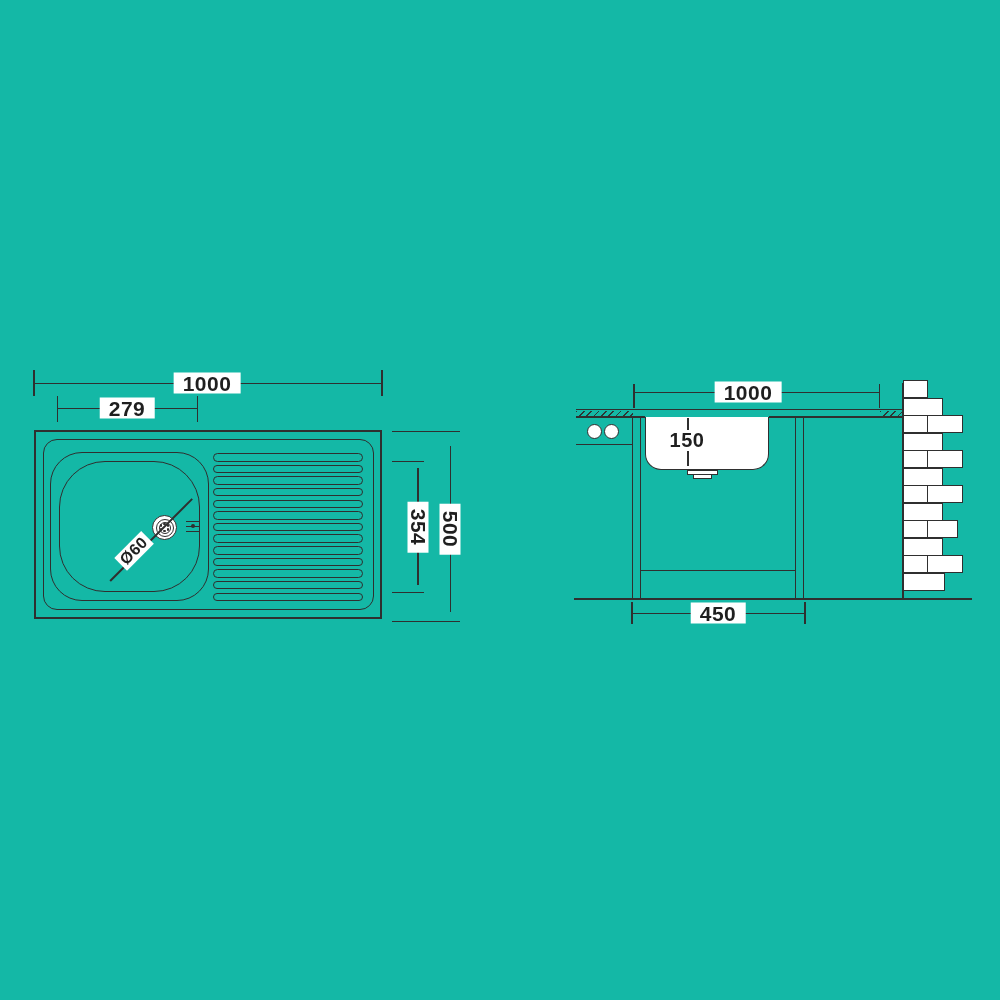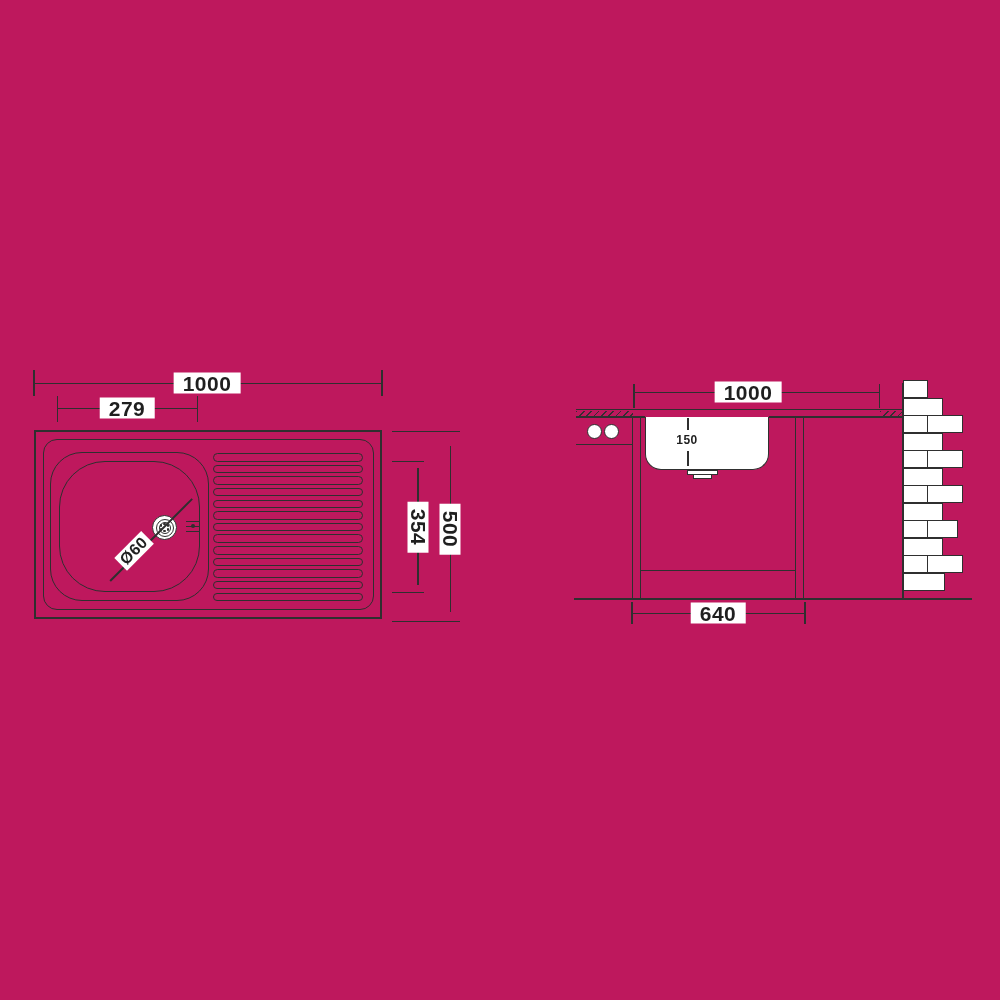--- a/index.html
+++ b/index.html
@@ -1,21 +1,21 @@
 <!DOCTYPE html>
 <html><head>
 <meta charset="utf-8">
 <style>
   :root{
     --lc:#2f2f2f;
     --tc:#1f1f1f;
   }
   html,body{margin:0;padding:0;background:#fff;}
   #canvas{
-    position:relative;width:1000px;height:1000px;background:#be185d;overflow:hidden;
+    position:relative;width:1000px;height:1000px;background:#14b8a6;overflow:hidden;
     font-family:"Liberation Sans", sans-serif;color:var(--tc);
   }
   .hline{position:absolute;height:1.5px;background:var(--lc);}
   .vline{position:absolute;width:1.5px;background:var(--lc);}
   .dimlabel{
     position:absolute;transform:translate(-50%,-50%);
     background:#fff;padding:0 9px;font-size:21px;font-weight:700;
     letter-spacing:.5px;white-space:nowrap;line-height:1;
   }
   .dimlabel.rot{transform:translate(-50%,-50%) rotate(90deg);padding:0 7px;}
@@ -123,29 +123,29 @@
 
     <div class="box" style="left:645px;top:417px;width:124px;height:53px;border-top:none;border-radius:0 0 16px 16px;background:#fff;"></div>
 
     <div>
       <div class="box" style="left:687px;top:469.5px;width:31px;height:5px;border-width:1.3px;background:#fff;"></div>
       <div class="box" style="left:693px;top:474px;width:19px;height:5px;border-width:1.3px;background:#fff;"></div>
     </div>
 
     <div class="vline" style="left:687px;top:418px;height:12px;"></div>
     <div class="vline" style="left:687px;top:451px;height:15px;"></div>
-    <div class="dimlabel" style="left:687px;top:440px;font-size:12px;padding:0 4px;">150</div>
+    <div class="dimlabel" style="left:687px;top:440px;font-size:20px;padding:0 4px;">150</div>
 
     <div class="hline" style="left:641px;top:569.5px;width:154px;"></div>
     <div class="hline" style="left:574px;top:597.5px;width:398px;height:2px;"></div>
 
     <div class="vline" style="left:631px;top:602px;height:22px;"></div>
     <div class="vline" style="left:804px;top:602px;height:22px;"></div>
     <div class="hline" style="left:631px;top:612.5px;width:174px;"></div>
-    <div class="dimlabel" style="left:718px;top:613px;">640</div>
+    <div class="dimlabel" style="left:718px;top:613px;">450</div>
 
     <div class="vline" style="left:902px;top:383px;width:2px;height:216px;"></div>
     <div>
         <div class="brick" style="left: 903px; top: 380px; width: 25px; height: 18px;"></div>
         <div class="brick" style="left: 903px; top: 398px; width: 40px; height: 18px;"></div>
         <div class="brick" style="left: 903px; top: 415px; width: 25px; height: 18px;"></div>
         <div class="brick" style="left: 927px; top: 415px; width: 36px; height: 18px;"></div>
         <div class="brick" style="left: 903px; top: 433px; width: 40px; height: 18px;"></div>
         <div class="brick" style="left: 903px; top: 450px; width: 25px; height: 18px;"></div>
         <div class="brick" style="left: 927px; top: 450px; width: 36px; height: 18px;"></div>

